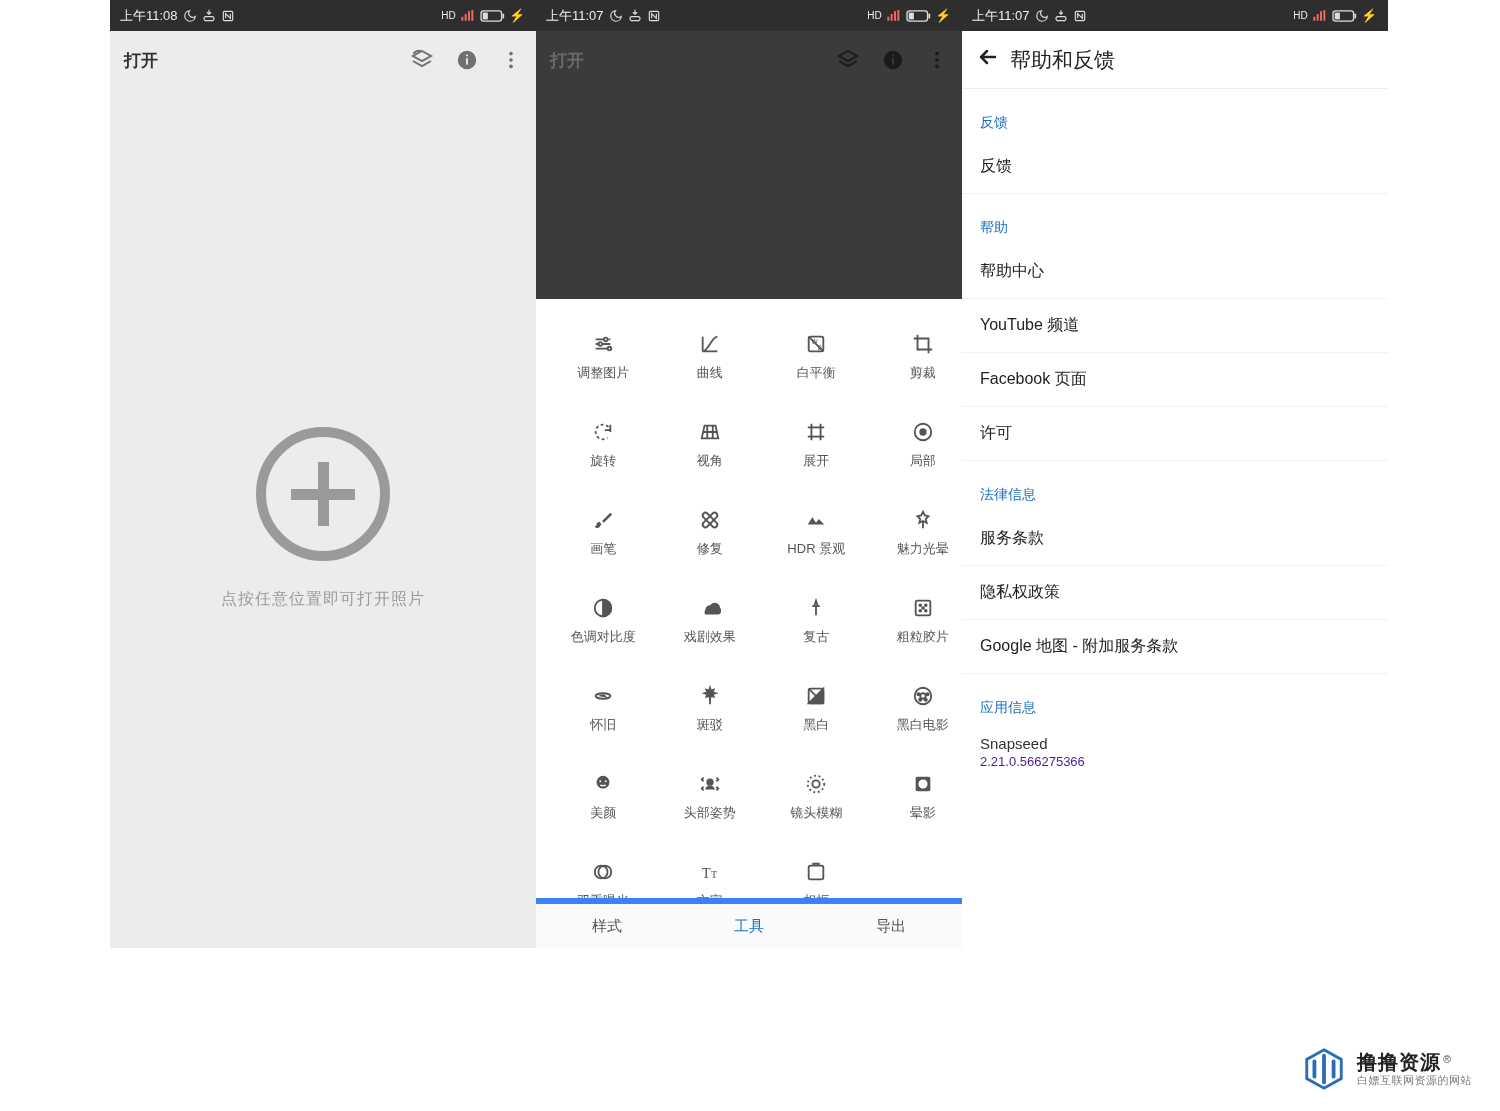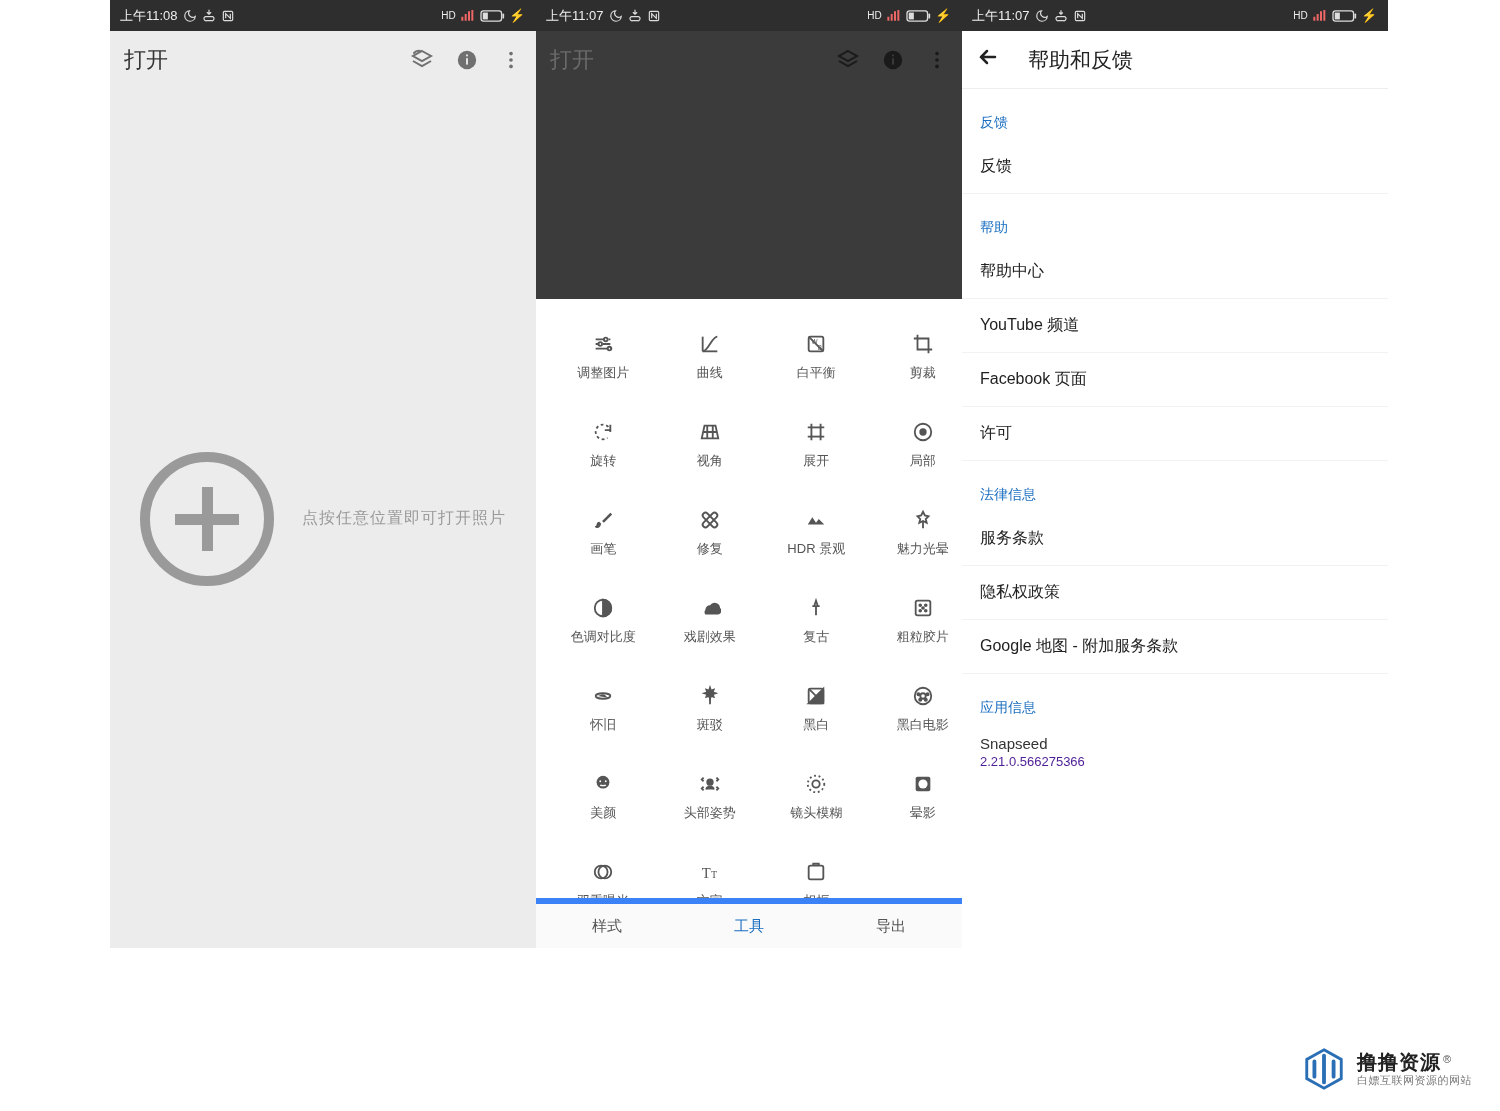--- a/index.html
+++ b/index.html
@@ -9,25 +9,25 @@
 .p1 { background: #ececec; }
 .p2 { background: #fff; }
 .p3 { background: #fff; }
 
 .statusbar { height: 31px; background: #2e2e2e; color: #eee; display: flex; align-items: center; justify-content: space-between; padding: 0 10px; font-size: 13px; font-weight: 500; }
 .sb-left { display: flex; align-items: center; gap: 5px; }
 .sb-right { display: flex; align-items: center; gap: 4px; }
 .sb-icon { display: inline-flex; }
 
 .topbar { height: 58px; display: flex; align-items: center; padding: 0 14px; }
-.topbar .title { flex: 1; font-size: 22px; color: #333; }
+.topbar .title { flex: 1; font-size: 17px; color: #333; font-weight: bold; }
 .topbar .actions { display: flex; gap: 22px; align-items: center; }
 .toolicon svg { display: block; }
 
-.p1 .homearea { flex: 1; display: flex; flex-direction: row; align-items: center; justify-content: center; gap: 28px; }
+.p1 .homearea { flex: 1; display: flex; flex-direction: column; align-items: center; justify-content: center; gap: 28px; }
 .addcircle { width: 134px; height: 134px; border: 10px solid #9a9a9a; border-radius: 50%; display: flex; align-items: center; justify-content: center; }
 .addplus { position: relative; width: 64px; height: 64px; }
 .addplus::before, .addplus::after { content: ""; position: absolute; background: #9a9a9a; }
 .addplus::before { left: 27px; top: 0; width: 11px; height: 64px; }
 .addplus::after { top: 27px; left: 0; width: 64px; height: 11px; }
 .hometip { font-size: 16px; color: #9a9a9a; letter-spacing: 1px; }
 
 .p2 .imgpreview { height: 268px; background: #3b3b3b; position: relative; }
 .p2 .imgpreview .topbar { position: absolute; top: 0; left: 0; right: 0; }
 .p2 .imgpreview .title { color: #6b6b6b; }
@@ -35,21 +35,21 @@
 .toolgrid { flex: 1; background: #fff; display: grid; grid-template-columns: repeat(4, 1fr); grid-auto-rows: 88px; padding-top: 14px; overflow: hidden; }
 .toolitem { display: flex; flex-direction: column; align-items: center; justify-content: center; gap: 8px; color: #555; padding-left: 28px; }
 .toolitem .ticon { height: 24px; display: flex; align-items: center; justify-content: center; }
 .toolitem .tlabel { font-size: 13px; color: #555; }
 
 .bottomtabs { height: 50px; border-top: 6px solid #3b82f6; display: flex; background: #fafafa; }
 .bottomtabs .tab { flex: 1; display: flex; align-items: center; justify-content: center; font-size: 15px; color: #555; }
 .bottomtabs .tab.active { color: #1b6fc0; font-family: Liberation Serif, serif; }
 
 .p3 .topbar { border-bottom: 1px solid #eee; }
-.p3 .title3 { font-size: 21px; font-weight: 500; margin-left: 28px; color: #222; }
+.p3 .title3 { font-size: 21px; font-weight: 500; margin-left: 10px; color: #222; }
 .p3 .backarrow { font-size: 22px; color: #222; }
 .section-head { padding: 25px 18px 8px 18px; font-size: 14px; color: #1b6fc0; font-weight: 500; }
 .listitem { padding: 16px 18px; font-size: 16px; color: #222; border-bottom: 1px solid #f2f2f2; }
 .listitem:last-child { border-bottom: none; }
 .appinfo { padding: 10px 18px; }
 .appname { font-size: 15px; color: #333; }
 .appver { font-size: 13px; color: #4c1d95; margin-top: 2px; }
 
 .watermark { position: absolute; right: 18px; bottom: 14px; height: 56px; display: flex; align-items: center; gap: 10px; background: #fff; padding: 4px 10px; border-radius: 6px; }
 .wm-logo { width: 46px; height: 46px; }

